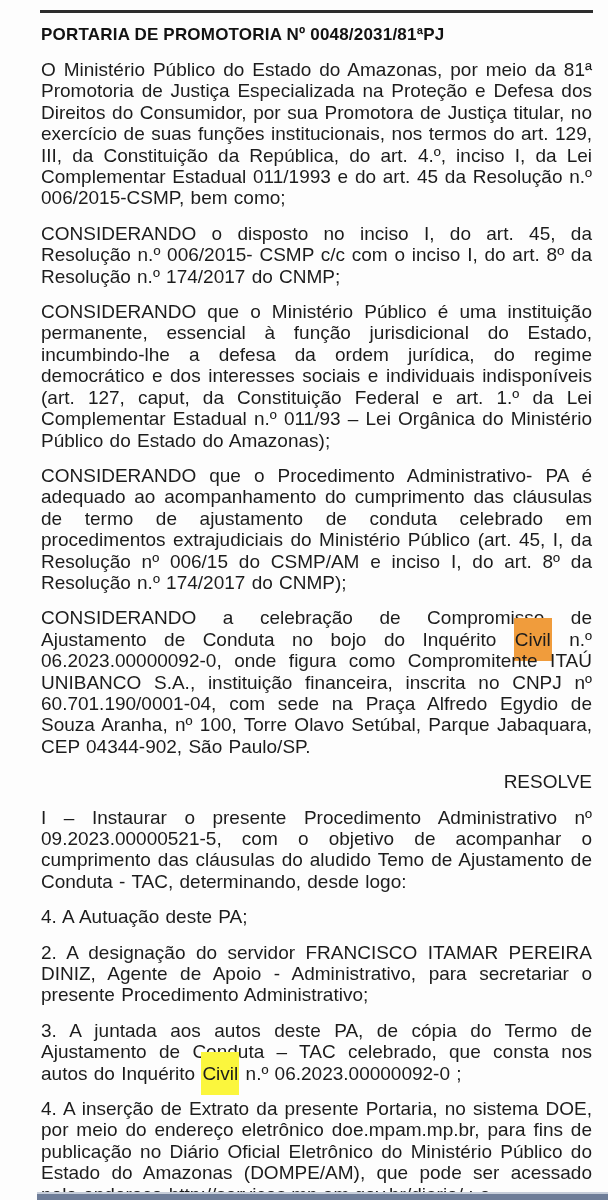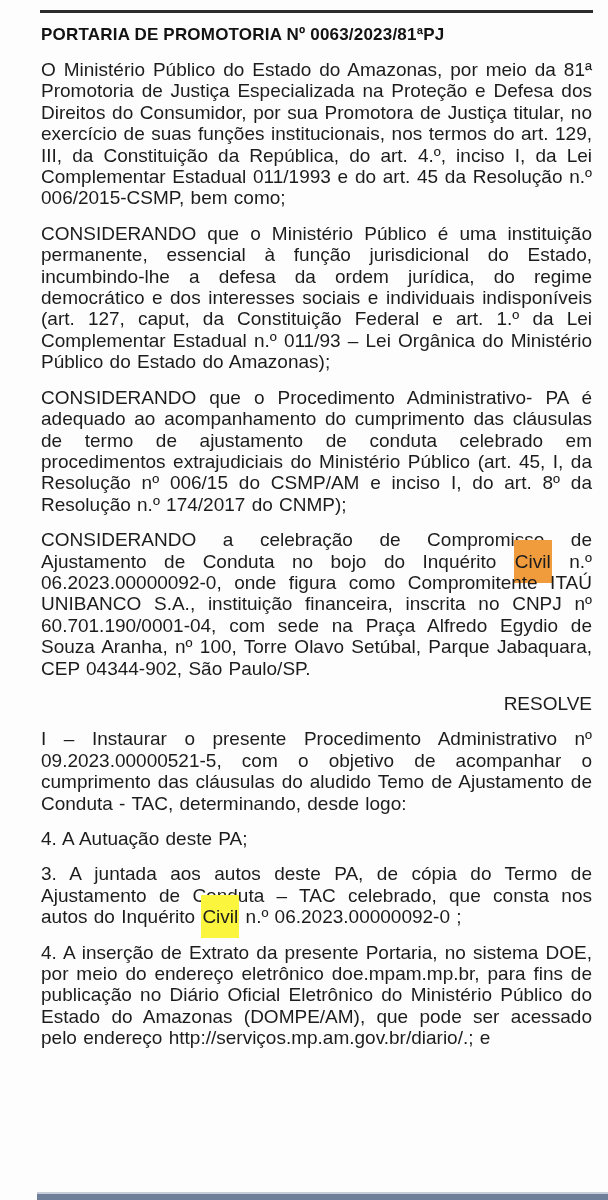--- a/index.html
+++ b/index.html
@@ -68,27 +68,29 @@
     background:var(--footer);
     border-top:2px solid #c6cdd9;
   }
 </style>
 </head>
 <body>
 
 <div class="page">
   <div class="top-rule"></div>
   <div class="content">
-    <h1 class="doc-title">PORTARIA DE PROMOTORIA Nº 0063/2023/81ªPJ</h1>
+    <h1 class="doc-title">PORTARIA DE PROMOTORIA Nº 0048/2031/81ªPJ</h1>
     <div id="doc-body">
         <p class="para"><span>O Ministério Público do Estado do Amazonas, por meio da 81ª Promotoria de Justiça Especializada na Proteção e Defesa dos Direitos do Consumidor, por sua Promotora de Justiça titular, no exercício de suas funções institucionais, nos termos do art. 129, III, da Constituição da República, do art. 4.º, inciso I, da Lei Complementar Estadual 011/1993 e do art. 45 da Resolução n.º 006/2015-CSMP, bem como;</span></p>
+        <p class="para"><span>CONSIDERANDO o disposto no inciso I, do art. 45, da Resolução n.º 006/2015- CSMP c/c com o inciso I, do art. 8º da Resolução n.º 174/2017 do CNMP;</span></p>
         <p class="para"><span>CONSIDERANDO que o Ministério Público é uma instituição permanente, essencial à função jurisdicional do Estado, incumbindo-lhe a defesa da ordem jurídica, do regime democrático e dos interesses sociais e individuais indisponíveis (art. 127, caput, da Constituição Federal e art. 1.º da Lei Complementar Estadual n.º 011/93 – Lei Orgânica do Ministério Público do Estado do Amazonas);</span></p>
         <p class="para"><span>CONSIDERANDO que o Procedimento Administrativo- PA é adequado ao acompanhamento do cumprimento das cláusulas de termo de ajustamento de conduta celebrado em procedimentos extrajudiciais do Ministério Público (art. 45, I, da Resolução nº 006/15 do CSMP/AM e inciso I, do art. 8º da Resolução n.º 174/2017 do CNMP);</span></p>
         <p class="para"><span>CONSIDERANDO a celebração de Compromisso de Ajustamento de Conduta no bojo do Inquérito </span><span class="hl hl-orange">Civil</span><span> n.º 06.2023.00000092-0, onde figura como Compromitente ITAÚ UNIBANCO S.A., instituição financeira, inscrita no CNPJ nº 60.701.190/0001-04, com sede na Praça Alfredo Egydio de Souza Aranha, nº 100, Torre Olavo Setúbal, Parque Jabaquara, CEP 04344-902, São Paulo/SP.</span></p>
         <p class="para heading-word"><span>RESOLVE</span></p>
         <p class="para"><span>I – Instaurar o presente Procedimento Administrativo nº 09.2023.00000521-5, com o objetivo de acompanhar o cumprimento das cláusulas do aludido Temo de Ajustamento de Conduta - TAC, determinando, desde logo:</span></p>
         <p class="para"><span>4. A Autuação deste PA;</span></p>
+        <p class="para"><span>2. A designação do servidor FRANCISCO ITAMAR PEREIRA DINIZ, Agente de Apoio - Administrativo, para secretariar o presente Procedimento Administrativo;</span></p>
         <p class="para"><span>3. A juntada aos autos deste PA, de cópia do Termo de Ajustamento de Conduta – TAC celebrado, que consta nos autos do Inquérito </span><span class="hl hl-yellow">Civil</span><span> n.º 06.2023.00000092-0 ;</span></p>
         <p class="para"><span>4. A inserção de Extrato da presente Portaria, no sistema DOE, por meio do endereço eletrônico doe.mpam.mp.br, para fins de publicação no Diário Oficial Eletrônico do Ministério Público do Estado do Amazonas (DOMPE/AM), que pode ser acessado pelo endereço http://serviços.mp.am.gov.br/diario/.; e</span></p>
       </div>
   </div>
   <div class="footer-bar"></div>
 </div>
 
 </body></html>

